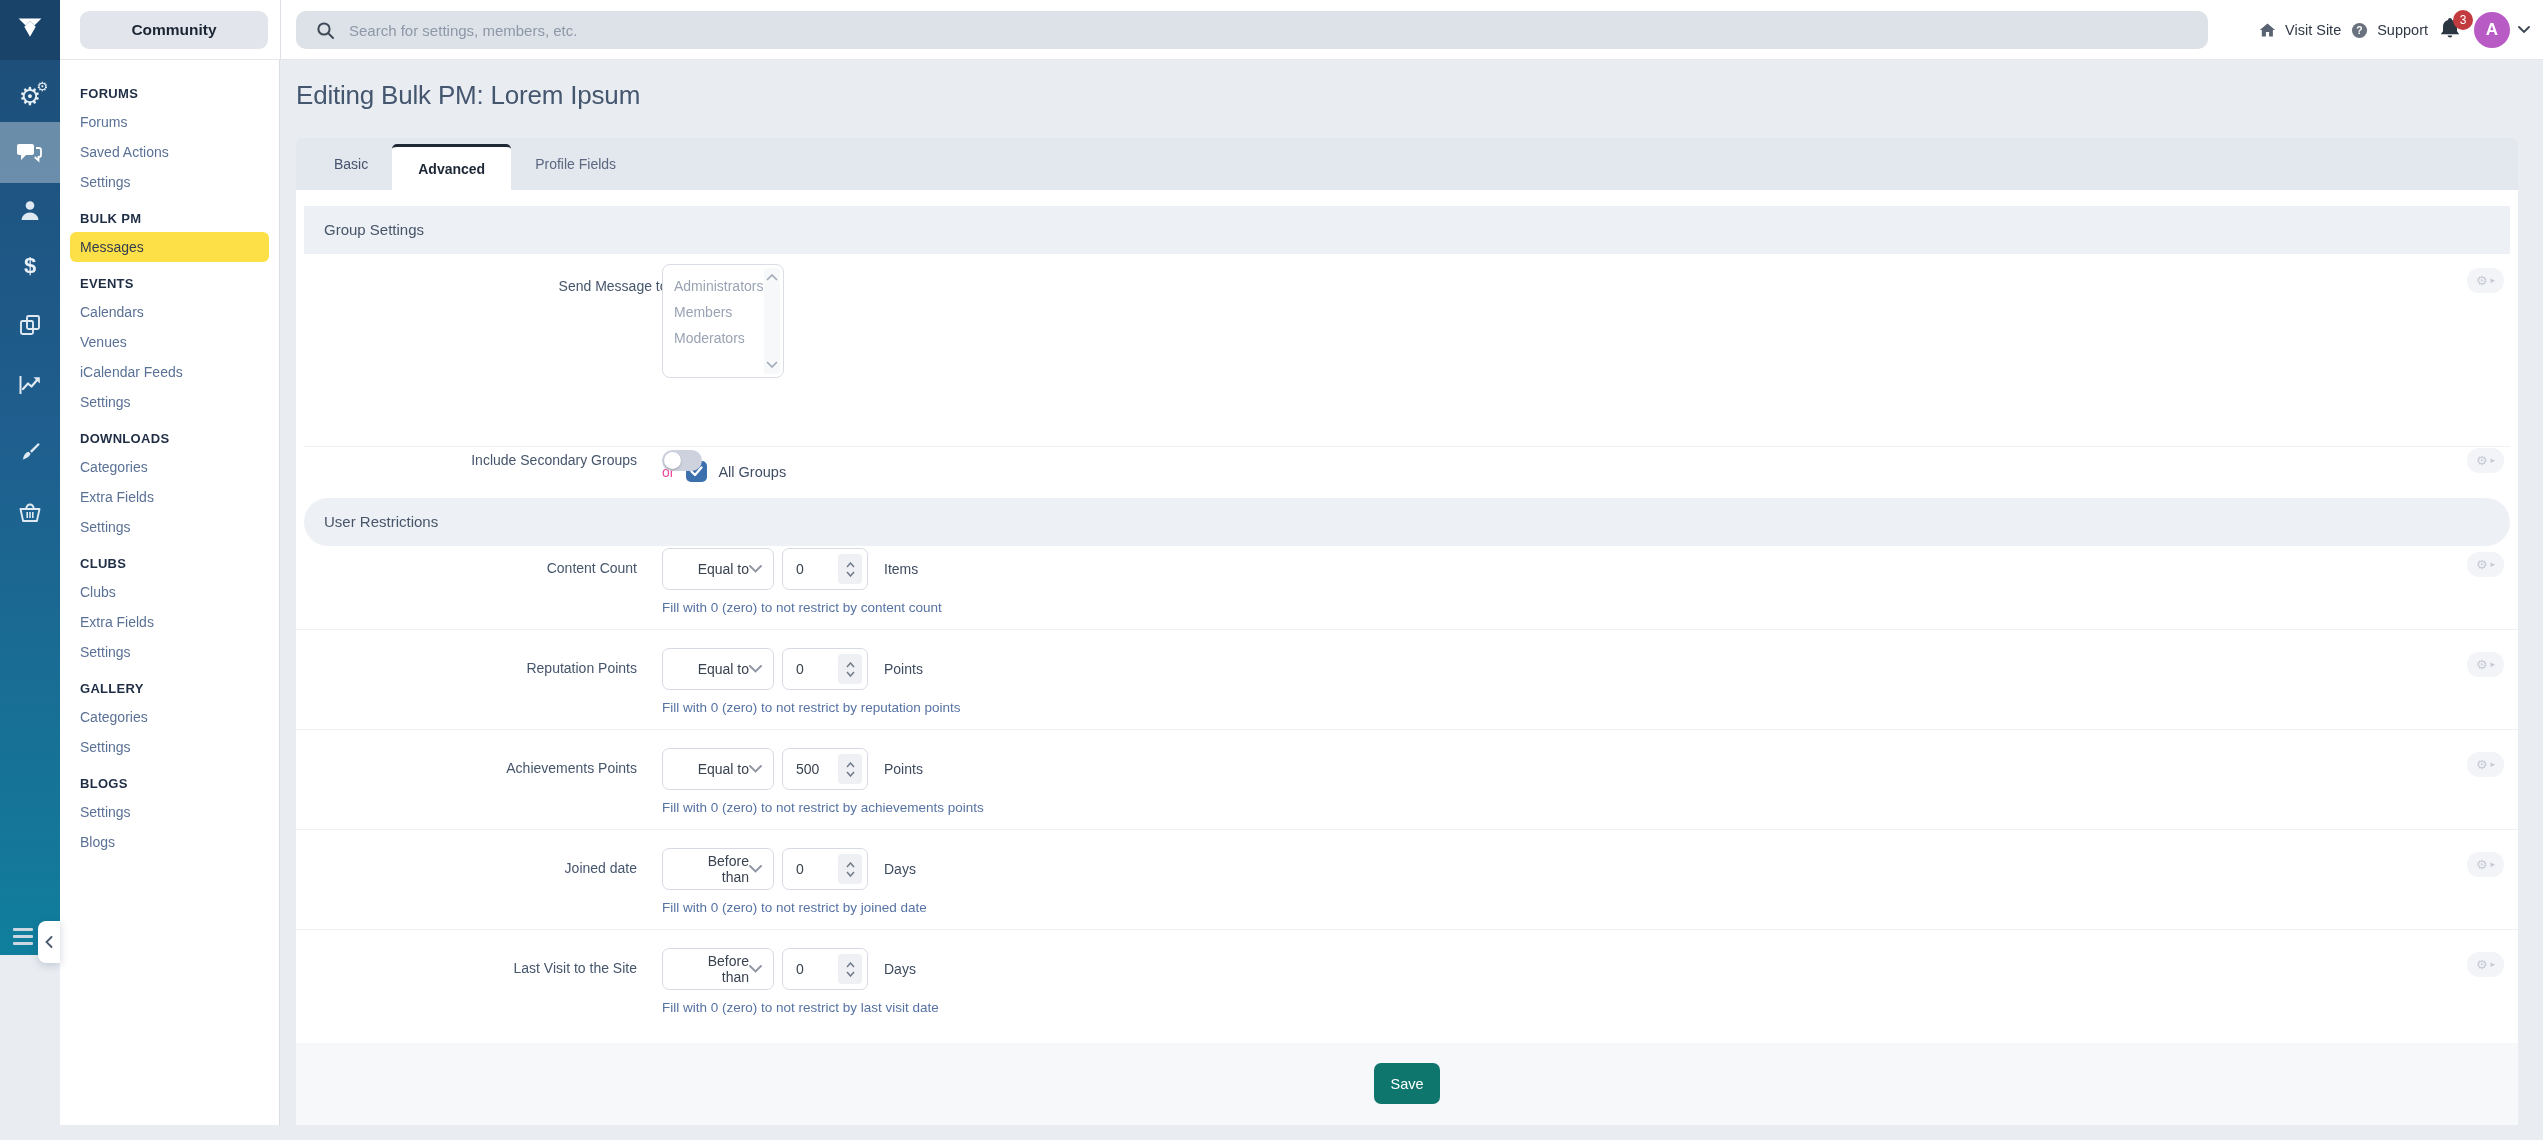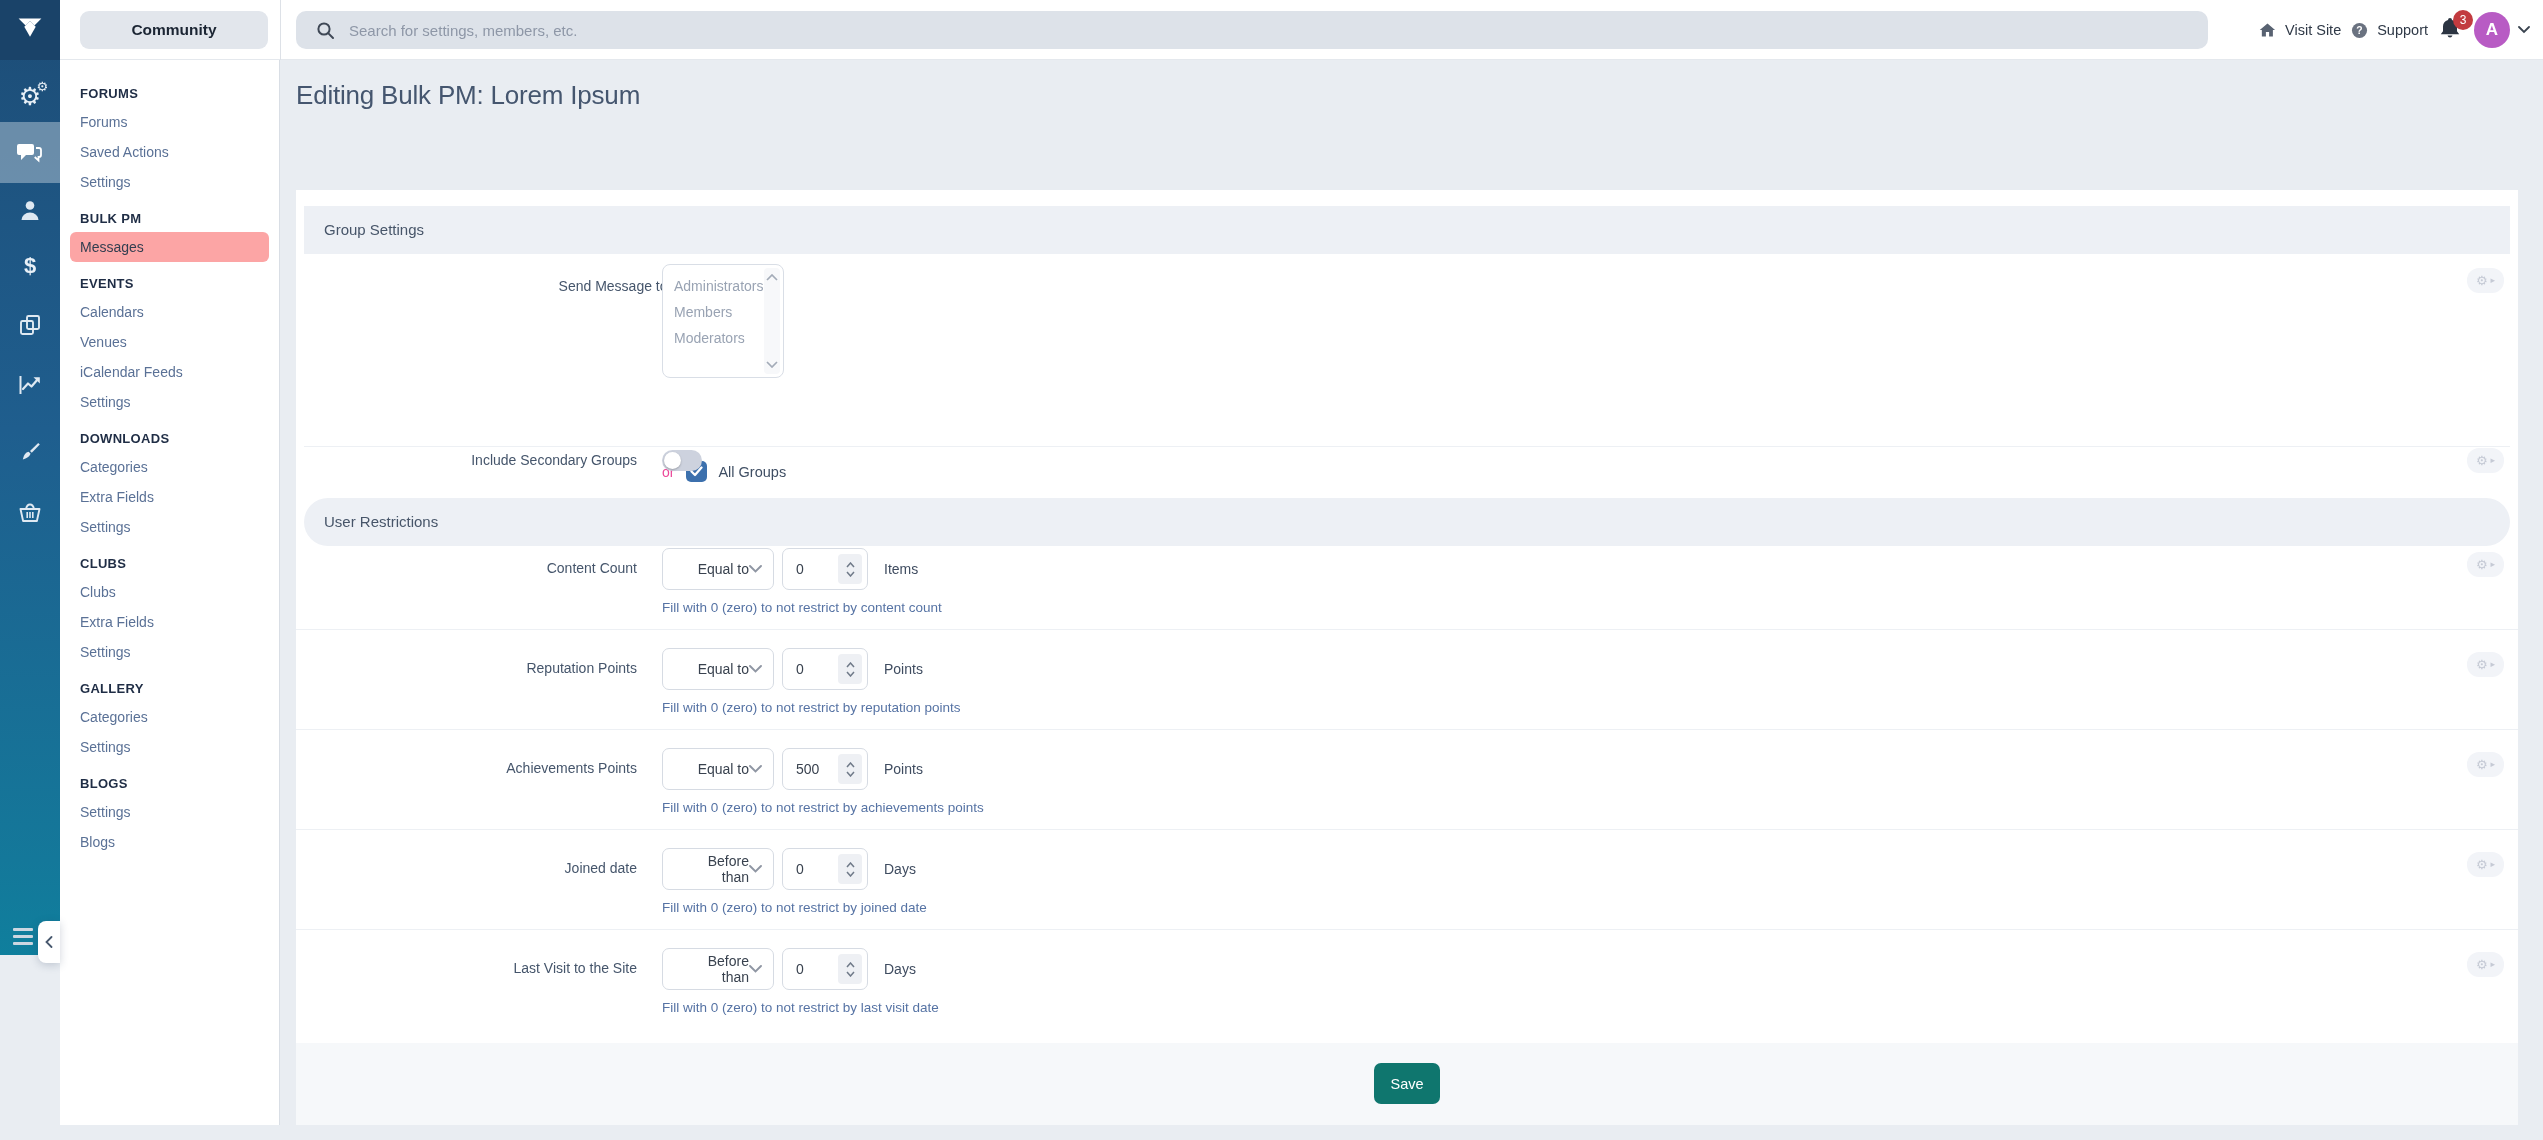--- a/index.html
+++ b/index.html
@@ -30,21 +30,21 @@
   .gearchar .mini{position:absolute;font-size:13px;right:-7px;top:-4px;}
   .dollar{font-size:22px;font-weight:700;color:#e8f0f7;}
   .hamburger{position:absolute;left:13px;top:928px;width:20px;}
   .hamburger div{height:3px;background:#ccd7e1;margin-bottom:4px;border-radius:1px;}
   .collapse-tab{left:38px;top:921px;width:22px;height:42px;background:#fff;border-radius:8px 0 0 8px;box-shadow:0 2px 8px rgba(40,60,90,.22);display:flex;align-items:center;justify-content:center;z-index:5;}
 
   
   .sidebar{left:60px;top:60px;width:220px;height:1065px;background:#fff;border-right:1px solid #d9dee5;box-sizing:border-box;padding-top:12px;z-index:3;}
   .sb-title{padding:14px 20px 6px 20px;font-size:13px;font-weight:700;color:#1f2d45;letter-spacing:.3px;}
   .sb-item{height:30px;line-height:30px;padding-left:20px;font-size:14px;color:#5a7196;cursor:default;}
-  .sb-item.active{margin:0 10px;padding-left:10px;background:#fca5a5;border-radius:6px;color:#333e50;}
+  .sb-item.active{margin:0 10px;padding-left:10px;background:#fde047;border-radius:6px;color:#333e50;}
 
   
   .page-title{left:296px;top:80px;font-size:26px;color:#45566f;letter-spacing:-.2px;z-index:2;}
   .tabbar{left:296px;top:138px;width:2222px;height:52px;background:#e3e7ee;border-radius:7px 7px 0 0;display:flex;align-items:stretch;padding-left:14px;box-sizing:border-box;z-index:2;}
   .tab{line-height:52px;padding:0 24px;font-size:14px;color:#46536d;cursor:default;}
   .tab.muted{color:#5b6880;}
   .tab.active{margin-top:6px;height:52px;line-height:44px;background:#fff;border-top:3px solid #1f2835;border-radius:5px 5px 0 0;font-weight:700;color:#1d2635;box-sizing:border-box;padding:0 26px;}
   .card{left:296px;top:190px;width:2222px;height:853px;background:#fff;z-index:1;}
   .band{position:absolute;left:8px;width:2206px;height:48px;background:#edf0f5;font-size:15px;color:#475569;line-height:48px;padding-left:20px;box-sizing:border-box;}
   .flabel{position:absolute;left:0;width:341px;text-align:right;font-size:14px;color:#45556b;padding-right:0;}
@@ -249,20 +249,25 @@
       <div class="sb-section">
     <div class="sb-title">BLOGS</div>
     <div>
           <div class="sb-item">Settings</div>
           <div class="sb-item">Blogs</div>
         </div>
   </div>
     </div>
 
   <div class="abs page-title">Editing Bulk PM: Lorem Ipsum</div>
+  <div class="abs tabbar">
+      <div class="tab">Basic</div>
+      <div class="tab active">Advanced</div>
+      <div class="tab muted">Profile Fields</div>
+    </div>
 
   <div class="abs card">
     <div class="band" style="top:16px;">Group Settings</div>
 
     <div class="flabel" style="top:88px;margin-left:40px;">
       <span>Send Message to</span><span class="req">*</span>
     </div>
     <div class="listbox">
       <div class="lb-opts">
           <div class="lb-opt">Administrators</div>

